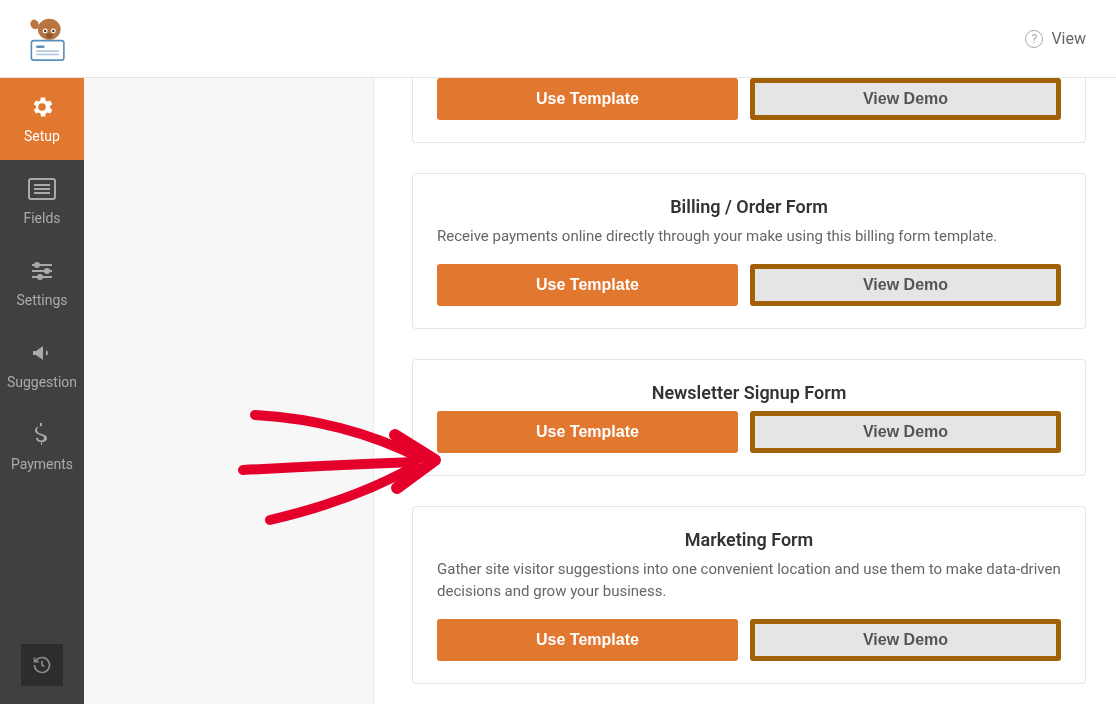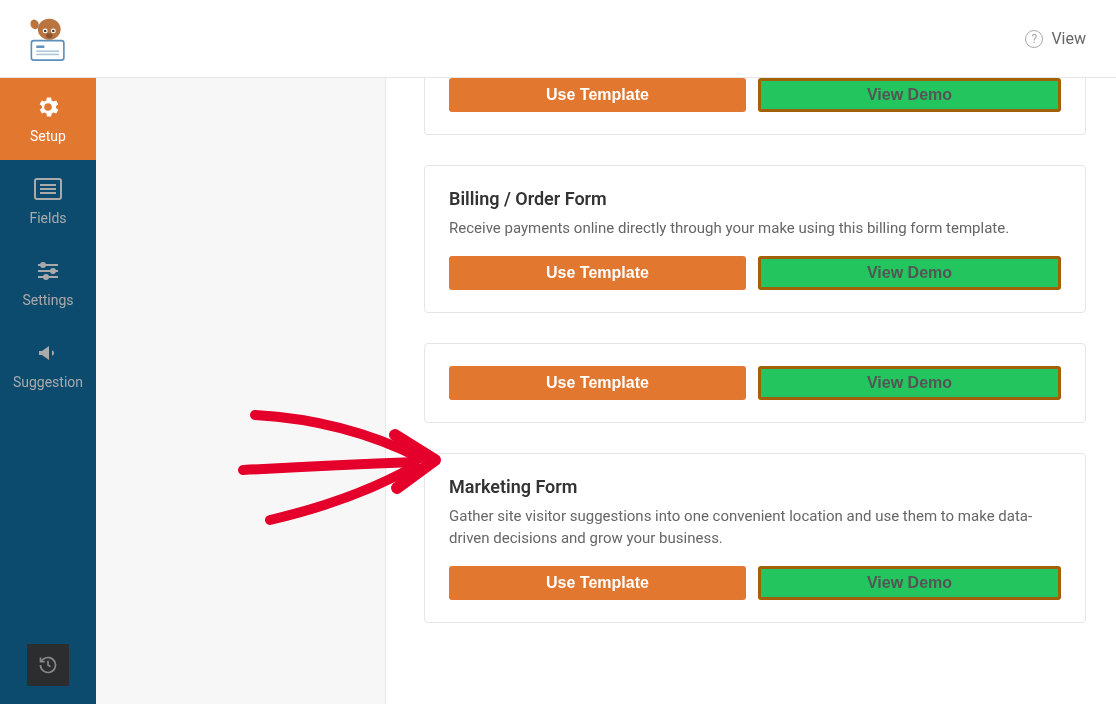--- a/index.html
+++ b/index.html
@@ -48,22 +48,22 @@
       align-items: center;
       justify-content: center;
       font-size: 12px;
       color: #aaa;
     }
     .container {
       display: flex;
       height: calc(100% - 78px);
     }
     .sidebar {
-      width: 96px;
-      background: #0c4a6e;
+      width: 84px;
+      background: #404040;
       display: flex;
       flex-direction: column;
       position: relative;
     }
     .sidebar-item {
       display: flex;
       flex-direction: column;
       align-items: center;
       justify-content: center;
       padding: 16px 0;
@@ -124,51 +124,52 @@
       border-top: none;
       border-top-left-radius: 0;
       border-top-right-radius: 0;
       padding-top: 0;
     }
     .template-title {
       font-size: 18px;
       font-weight: 600;
       color: #333;
       margin-bottom: 8px;
+      text-align: center;
     }
     .template-desc {
       font-size: 15px;
       color: #666;
       line-height: 1.5;
       margin-bottom: 16px;
     }
     .btn-row {
       display: flex;
       gap: 12px;
     }
     .btn {
       flex: 1;
-      height: 34px;
+      height: 42px;
       border-radius: 3px;
       font-size: 16px;
       font-weight: 600;
       cursor: pointer;
       display: flex;
       align-items: center;
       justify-content: center;
       border: none;
     }
     .btn-primary {
       background: #e27730;
       color: #fff;
     }
     .btn-secondary {
-      background: #22c55e;
+      background: #e5e5e5;
       color: #555;
-      border: 3px solid #a16207;
+      border: 5px solid #a16207;
     }
     .arrow-annotation {
       position: absolute;
       left: 235px;
       top: 400px;
       pointer-events: none;
       z-index: 10;
     }
   </style>
 </head>
@@ -234,20 +235,28 @@
       <span>Settings</span>
     </div>
     <div class="sidebar-item">
       <span class="sidebar-icon">
         <svg width="24" height="22" viewBox="0 0 24 22" fill="currentColor">
             <path d="M3 9v4h3l7 5V4L6 9H3zm15 2a3 3 0 0 0-2-2.8v5.6A3 3 0 0 0 18 11z"></path>
           </svg>
       </span>
       <span>Suggestion</span>
     </div>
+    <div class="sidebar-item">
+      <span class="sidebar-icon">
+        <svg width="16" height="24" viewBox="0 0 16 24" fill="currentColor">
+            <path d="M8 0v3c-3 0-5 1.5-5 4 0 2 1.5 3 5 4s5 2 5 4c0 2.5-2 4-5 4v3H7v-3c-3 0-5-1.5-5-4h2c0 1.5 1 2.5 3 2.5s3-1 3-2.5-1.5-2-4-3-5-2-5-4.5c0-2.5 2-4 5-4V0h1z"></path>
+          </svg>
+      </span>
+      <span>Payments</span>
+    </div>
     <div class="sidebar-bottom">
       <div class="history-btn">
         <svg width="20" height="20" viewBox="0 0 24 24" fill="none" stroke="currentColor" stroke-width="2">
             <path d="M3 12a9 9 0 1 0 3-6.7L3 8"></path>
             <polyline points="3 3 3 8 8 8"></polyline>
             <polyline points="12 7 12 12 15 14"></polyline>
           </svg>
       </div>
     </div>
   </div>
@@ -266,20 +275,21 @@
     <div class="template-card">
       <h3 class="template-title">Billing / Order Form</h3>
       <p class="template-desc">Receive payments online directly through your make using this billing form template.</p>
       <div class="btn-row">
         <button class="btn btn-primary">Use Template</button>
         <button class="btn btn-secondary">View Demo</button>
       </div>
     </div>
 
     <div class="template-card">
+      <h3 class="template-title">Newsletter Signup Form</h3>
       <div class="btn-row">
         <button class="btn btn-primary">Use Template</button>
         <button class="btn btn-secondary">View Demo</button>
       </div>
     </div>
 
     <div class="template-card">
       <h3 class="template-title">Marketing Form</h3>
       <p class="template-desc">Gather site visitor suggestions into one convenient location and use them to make data-driven decisions and grow your business.</p>
       <div class="btn-row">

